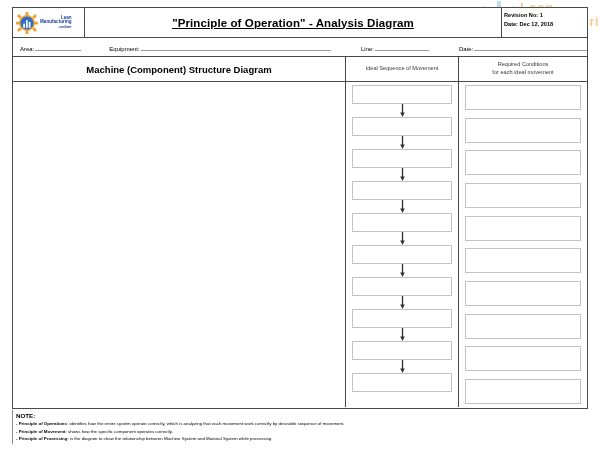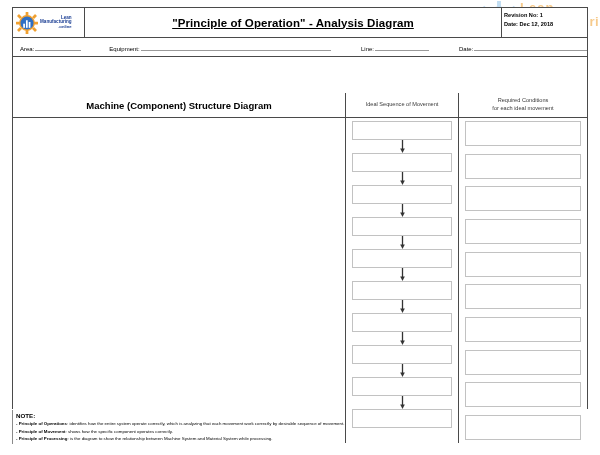--- a/index.html
+++ b/index.html
@@ -157,21 +157,20 @@
   .m-date  { margin-left: 30px; width: 128px; }
   .m-date  .meta-rule { flex: 1; }
 
   
   .head-row {
     height: 25px;
     border-bottom: 1px solid #4a4a4a;
     box-sizing: border-box;
     display: flex;
     background: #fff;
-    margin-top: 36px;
   }
   .col-left   { width: 332px; }
   .col-mid    { width: 113px; }
   .col-right  { flex: 1; }
   .head-cell {
     box-sizing: border-box;
     display: flex;
     align-items: center;
     justify-content: center;
     text-align: center;

